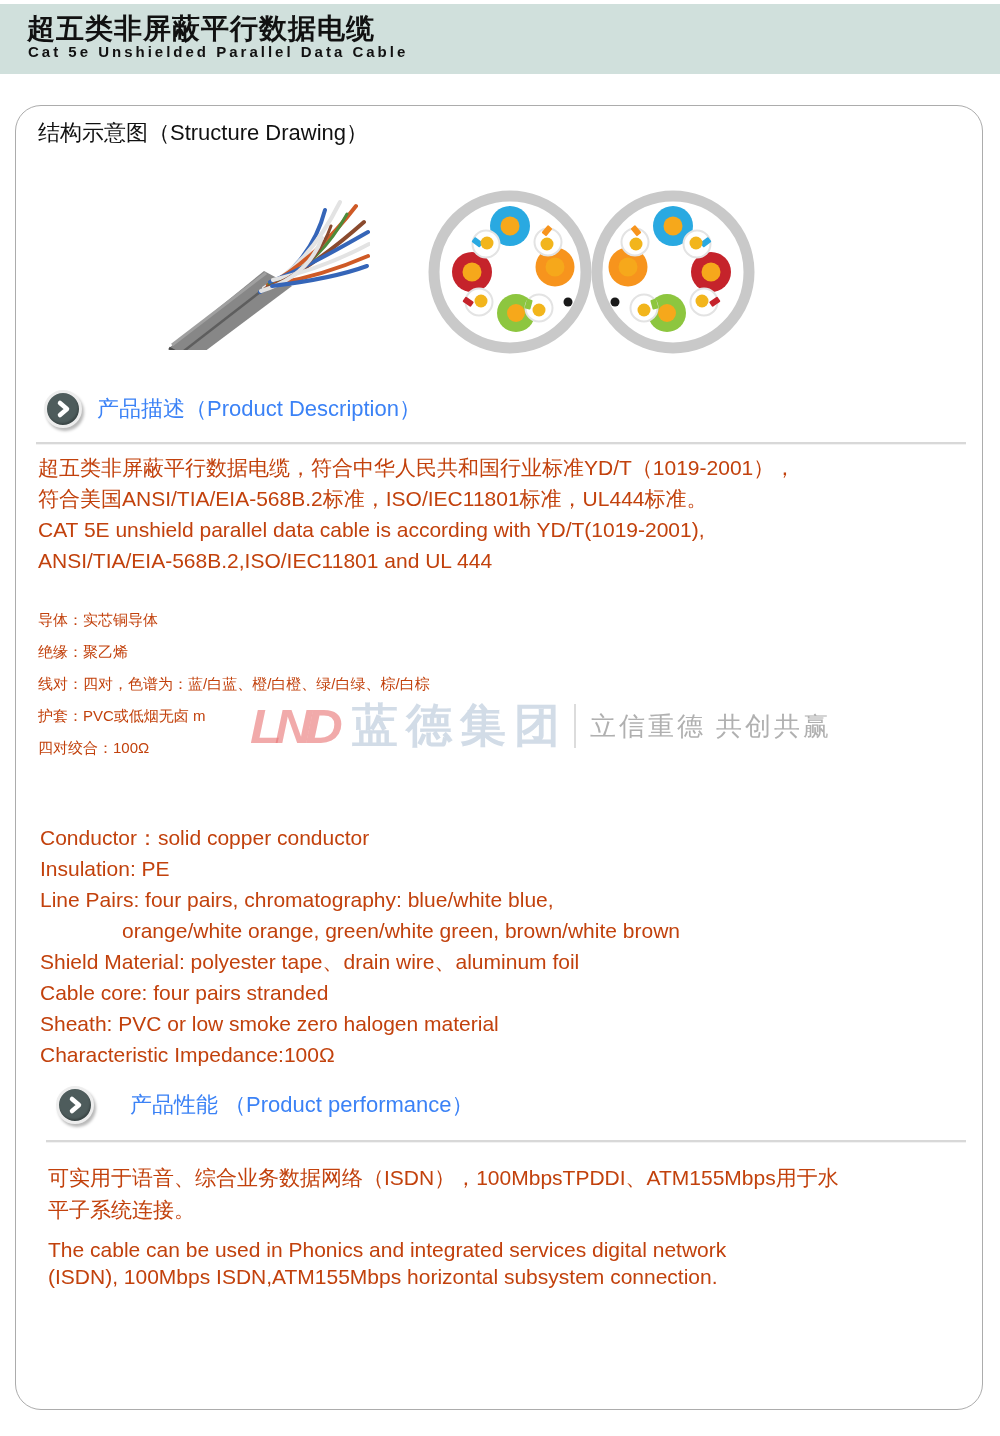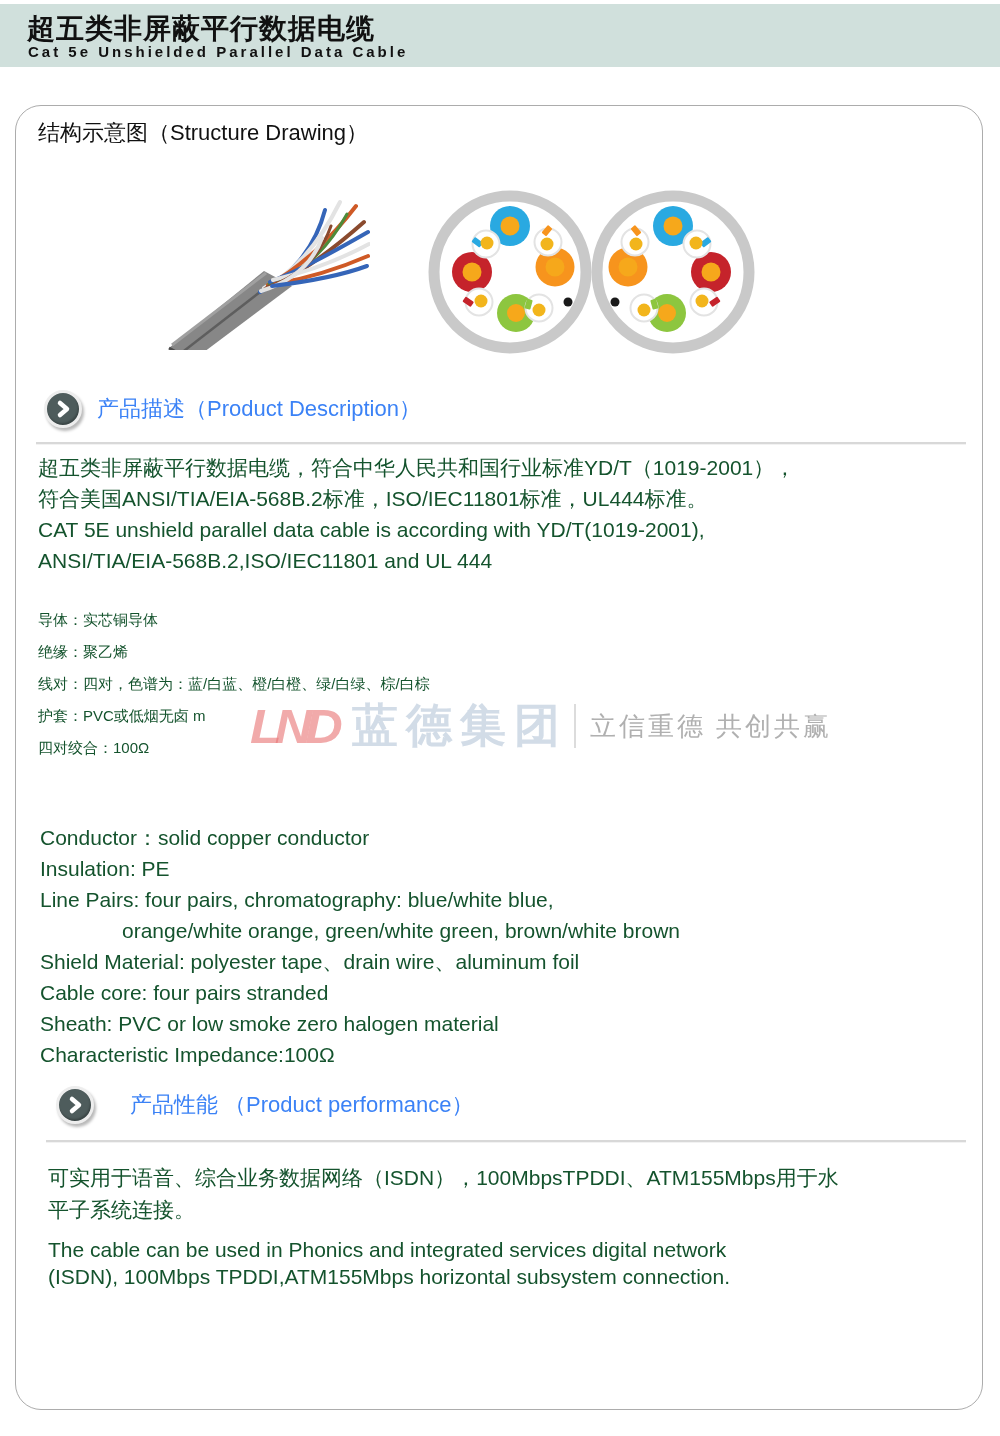--- a/index.html
+++ b/index.html
@@ -1,41 +1,41 @@
 <!DOCTYPE html>
 <html><head>
 <meta charset="utf-8">
 <style>
   html,body{margin:0;padding:0;background:#fff;}
   body{font-family:"Liberation Sans","DejaVu Sans",sans-serif;color:#1b1b1b;}
   #page{position:relative;width:1000px;height:1436px;background:#fff;overflow:hidden;}
 
   
-  .topbar{position:absolute;left:0;top:4px;width:100%;height:63px;}
+  .topbar{position:absolute;left:0;top:4px;width:100%;height:70px;}
   .t-zh{position:absolute;left:27px;top:6px;font-size:28px;font-weight:bold;letter-spacing:1px;color:#111;white-space:nowrap;}
   .t-en{position:absolute;left:28px;top:39px;font-size:15px;font-weight:bold;letter-spacing:3px;color:#111;white-space:nowrap;}
 
   
   .box{position:absolute;left:15px;top:105px;width:966px;height:1303px;border:1px solid #acacac;border-radius:26px;background:#fff;}
 
   .s-head{position:absolute;left:38px;top:118px;font-size:22px;color:#111;white-space:nowrap;}
 
   .sec{position:absolute;display:flex;align-items:center;gap:15px;}
   #sec-desc{left:44px;top:390px;}
   #sec-perf{left:56px;top:1086px;gap:36px;}
   .sec-icon{width:32px;height:32px;border-radius:50%;border:3px solid #ededed;
     box-shadow:2px 3px 3px rgba(0,0,0,.28), inset -1px -2px 2px rgba(0,0,0,.25);
     display:flex;align-items:center;justify-content:center;flex:0 0 auto;}
   .sec-label{font-size:22px;color:#3b82f6;white-space:nowrap;}
 
   .divider{position:absolute;height:2px;background:#d8d8d8;border-bottom:1px solid #f2f2f2;}
   #div1{left:36px;top:442px;width:930px;}
   #div2{left:46px;top:1140px;width:920px;}
 
-  .blk{position:absolute;white-space:nowrap;color:#14532d;}
+  .blk{position:absolute;white-space:nowrap;color:#c2410c;}
   #intro{left:38px;top:452px;font-size:21px;line-height:31px;}
   #specs-zh{left:38px;top:604px;font-size:15px;line-height:32px;}
   #specs-en{left:40px;top:822px;font-size:21px;line-height:31px;}
   #specs-en .indent{padding-left:82px;}
   #perf-zh{left:48px;top:1162px;font-size:21px;line-height:32px;}
   #perf-en{left:48px;top:1236px;font-size:21px;line-height:27px;}
 
   
   .watermark{position:absolute;left:250px;top:686px;height:80px;display:flex;align-items:center;}
   .wm-logo{font-size:52px;font-weight:bold;font-style:italic;letter-spacing:-7px;
@@ -181,16 +181,16 @@
     <div class="sec-label">产品性能 （Product performance）</div>
   </div>
   <div class="divider" id="div2"></div>
 
   <div class="blk" id="perf-zh">
     <div>可实用于语音、综合业务数据网络（ISDN），100MbpsTPDDI、ATM155Mbps用于水</div>
     <div>平子系统连接。</div>
   </div>
   <div class="blk" id="perf-en">
     <div>The cable can be used in Phonics and integrated services digital network</div>
-    <div>(ISDN), 100Mbps TPDDI,ATM155Mbps horizontal subsystem connection.</div>
+    <div>(ISDN), 100Mbps ISDN,ATM155Mbps horizontal subsystem connection.</div>
   </div>
 
 </div>
 
 </body></html>

